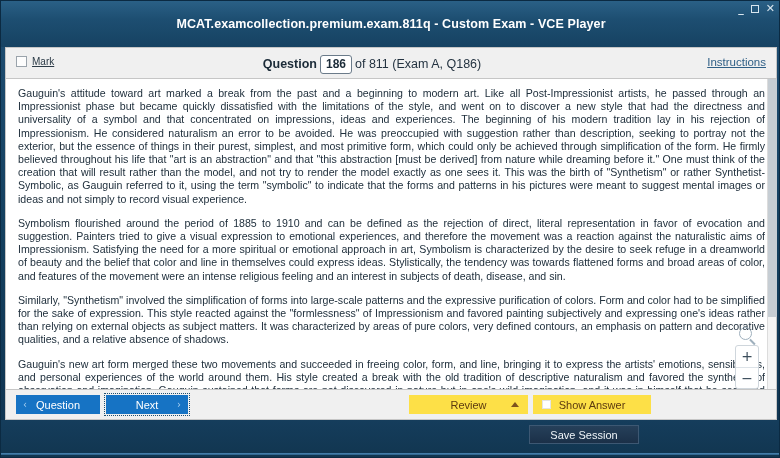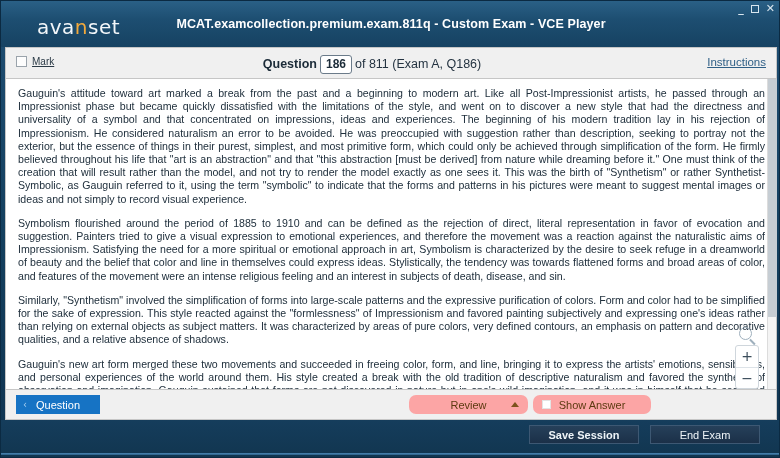--- a/index.html
+++ b/index.html
@@ -185,21 +185,21 @@
   .btn-prev { left: 10px; top: 5px; width: 84px; }
   .btn-next { left: 100px; top: 5px; width: 82px; outline: 1px dotted #1d4e71; outline-offset: 1px; }
   .btn .arr {
     position: absolute;
     font-size: 10px; color: #a8d0f0;
     font-family: "DejaVu Sans", sans-serif;
   }
   .btn-prev .arr { left: 7px; }
   .btn-next .arr { right: 7px; }
 
-  .btn-orange { background: #fca5a5; color: #5c3a10; border-radius: 7px; }
+  .btn-orange { background: #fde047; color: #5c3a10; }
   .btn-review { left: 403px; top: 5px; width: 119px; }
   .btn-review .tri {
     position: absolute; right: 9px; top: 7px;
     width: 0; height: 0;
     border-left: 4px solid transparent;
     border-right: 4px solid transparent;
     border-bottom: 5px solid #7d521c;
   }
   .btn-answer { left: 527px; top: 5px; width: 118px; }
   .btn-list { left: 650px; top: 5px; width: 112px; }
@@ -219,35 +219,34 @@
   .btn-dark {
     position: absolute; top: 5px;
     height: 19px;
     background: linear-gradient(180deg, #26405a 0%, #1b3048 100%);
     border: 1px solid #3d5873;
     color: #eef4f8;
     font-size: 11px;
     display: flex; align-items: center; justify-content: center;
     cursor: default;
   }
-  .btn-save { left: 528px; width: 110px; font-weight: bold; }
+  .btn-save { left: 528px; width: 110px; }
   .btn-end { left: 649px; width: 110px; }
   .footer-rule {
     position: absolute; left: 0; bottom: 4px;
     width: 780px; height: 2px;
     background: linear-gradient(180deg, #4b86b4 0%, #2b5e86 100%);
   }
 </style>
 </head>
 <body>
 
 <div id="app">
 
   <div class="titlebar">
-    <div class="logo">ava<span class="n">n</span>set</div>
     <div class="apptitle">MCAT.examcollection.premium.exam.811q - Custom Exam - VCE Player</div>
     <div class="wincontrols">
       <span class="wc-min">_</span>
       <span class="wc-max"></span>
       <span class="wc-close">✕</span>
     </div>
   </div>
 
   <div class="qbar">
     <div class="mark-wrap">
@@ -281,30 +280,33 @@
     <div class="vscroll">
       <div class="vthumb"></div>
     </div>
   </div>
 
   <div class="toolbar">
     <div class="btn btn-blue btn-prev">
       <span class="arr">‹</span>
       <span>Question</span>
     </div>
+    <div class="btn btn-blue btn-next">
+      <span>Next</span>
+      <span class="arr">›</span>
+    </div>
 
     <div class="btn btn-orange btn-review">
       <span>Review</span>
       <span class="tri"></span>
     </div>
     <div class="btn btn-orange btn-answer">
       <span class="sqchk"></span>
       <span>Show Answer</span>
     </div>
   </div>
 
   <div class="bottombar">
     <div class="btn-dark btn-save">Save Session</div>
-    <div class="btn-dark btn-end">End Exam</div>
     <div class="footer-rule"></div>
   </div>
 
 </div>
 
 </body></html>

